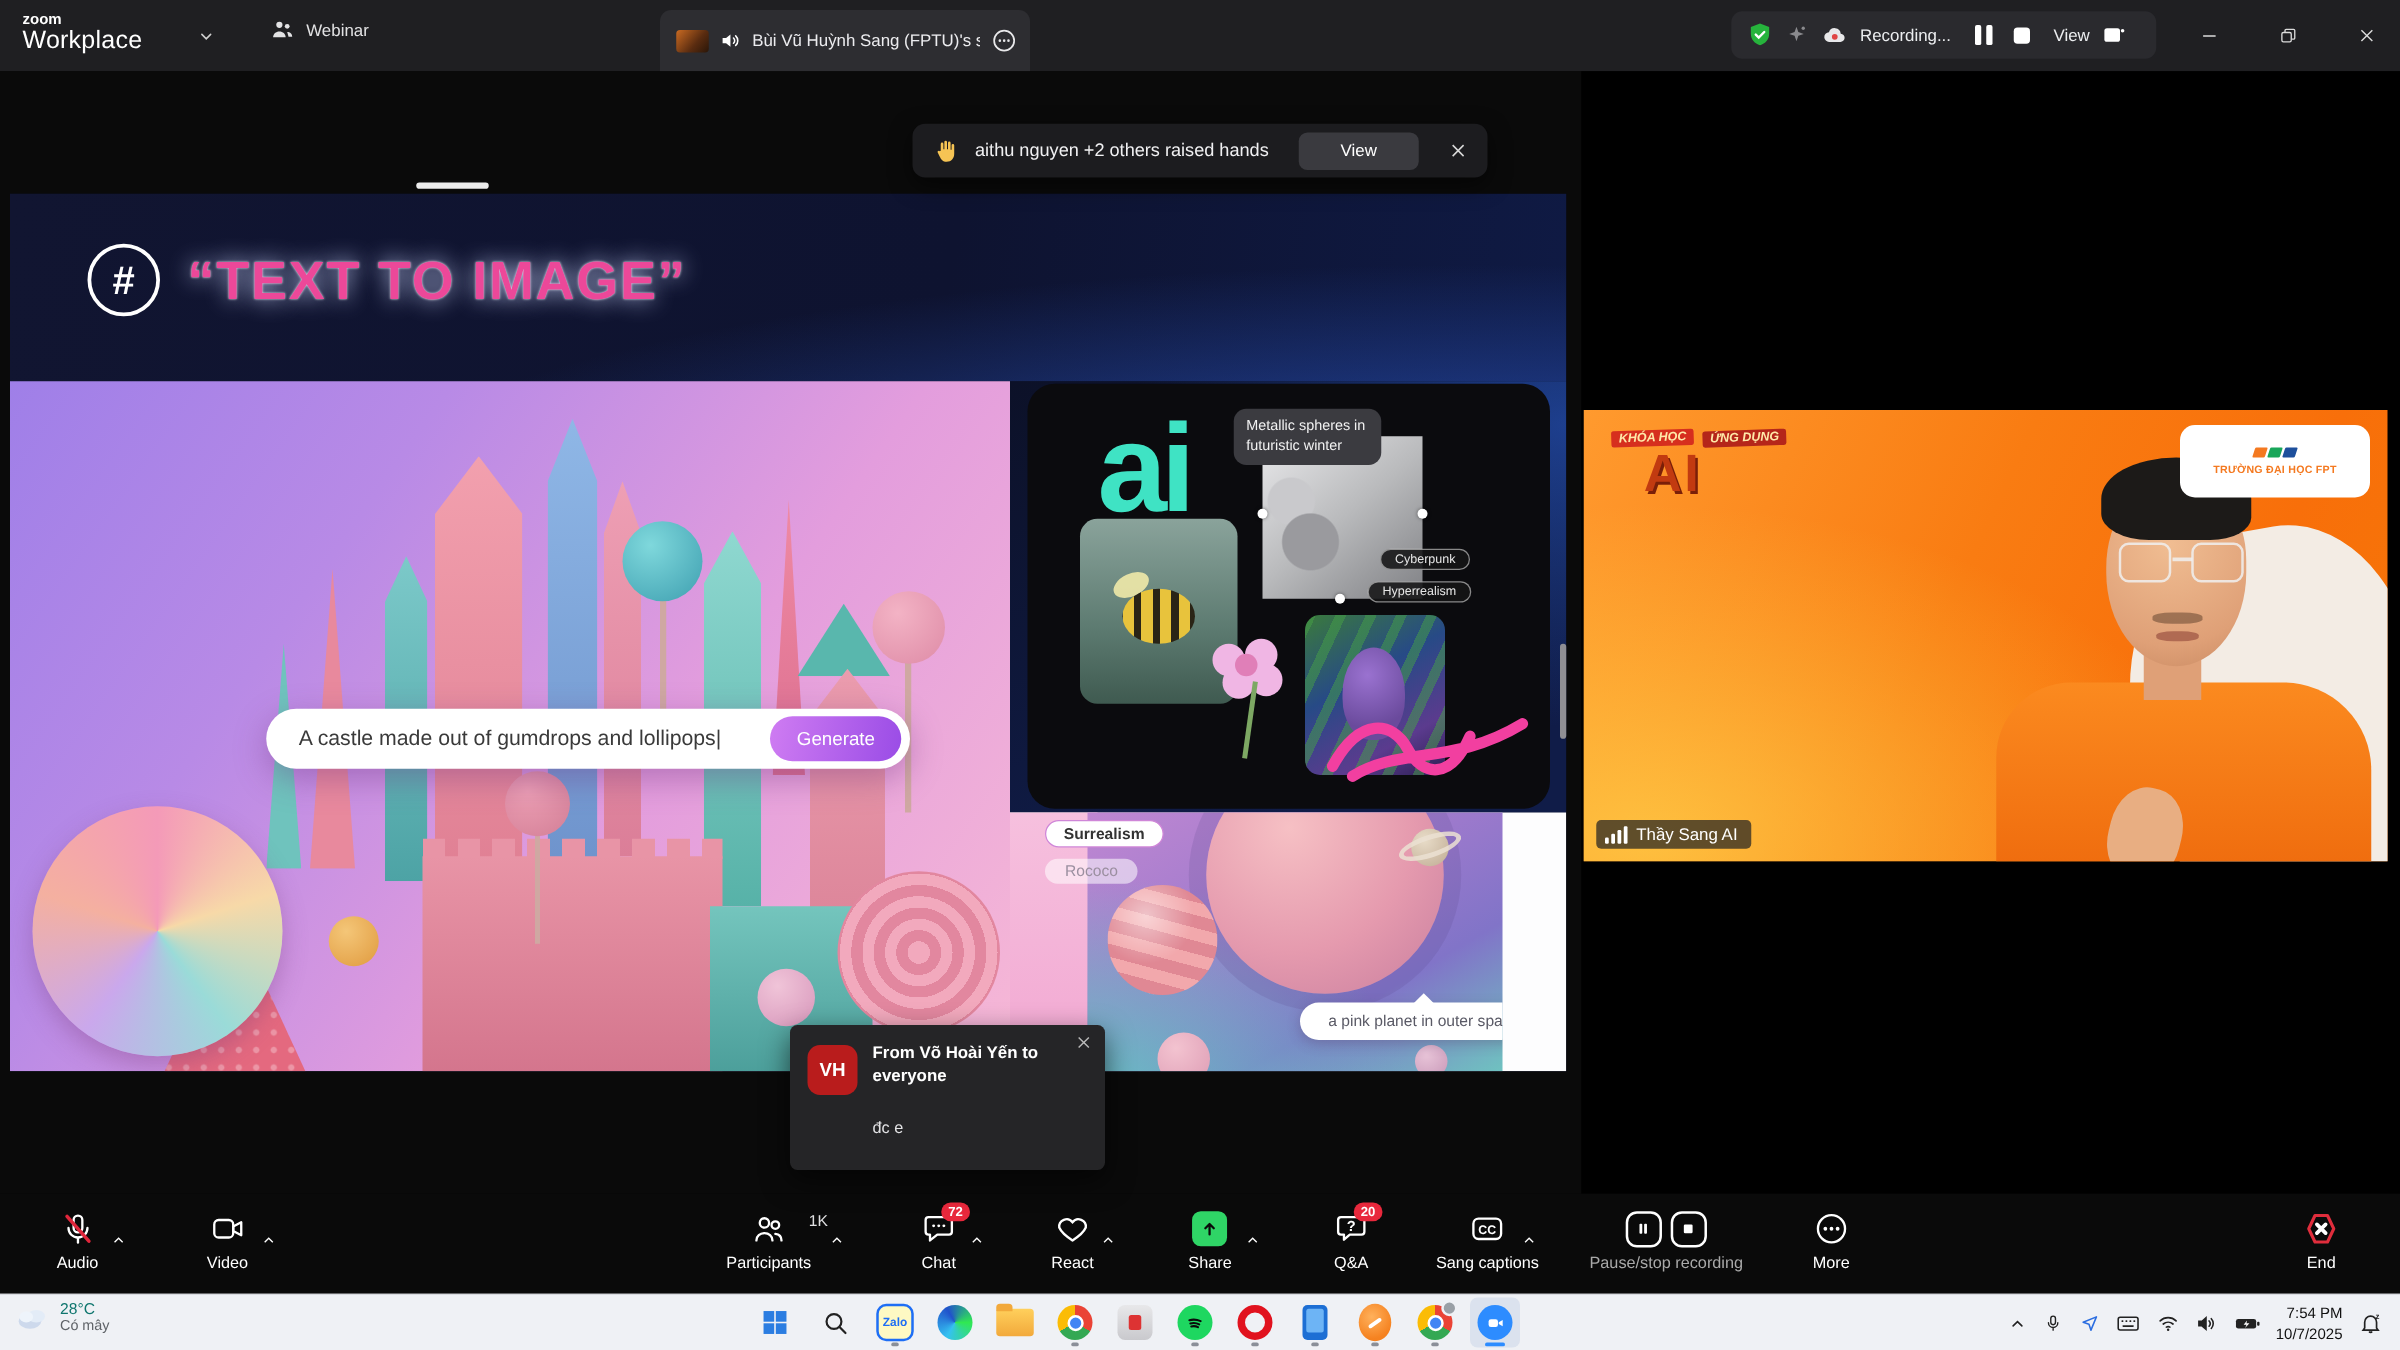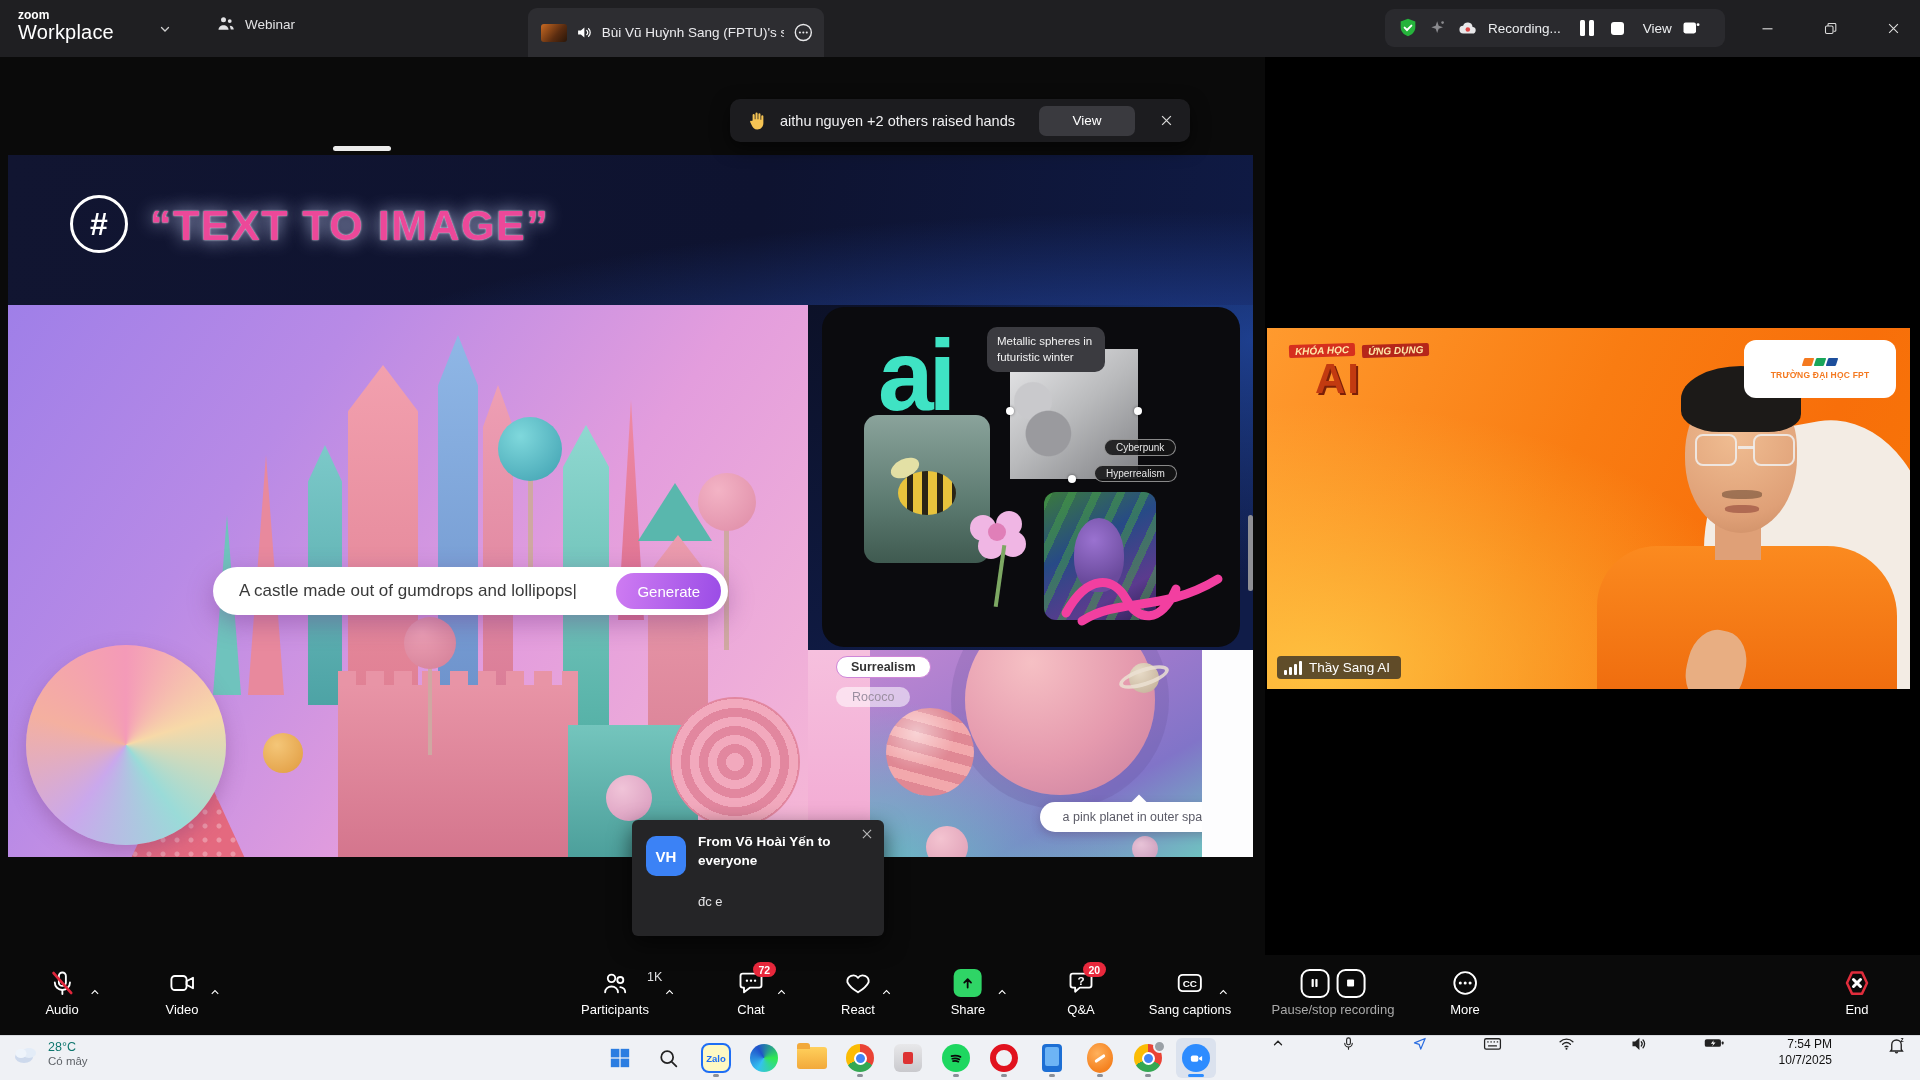--- a/index.html
+++ b/index.html
@@ -123,21 +123,21 @@
   .vbadge-text { font-size:8.5px; font-weight:700; color:#f47920; letter-spacing:.2px; }
   .name-tag { position:absolute; left:10px; bottom:10px; background:rgba(35,35,35,.72); border-radius:4px; padding:4px 11px 4px 7px;
               display:flex; align-items:center; gap:7px; z-index:5; }
   .name-tag span { color:#fff; font-size:13.5px; }
   .sigbars { display:flex; align-items:flex-end; gap:2px; }
   .sigbars i { width:3px; background:#fff; border-radius:1px; }
 
   
   .chat-popup { position:absolute; left:632px; top:820px; width:252px; height:116px; background:#252527; border-radius:6px;
                 box-shadow:0 8px 22px rgba(0,0,0,.6); z-index:40; }
-  .cp-avatar { position:absolute; left:14px; top:16px; width:40px; height:40px; border-radius:10px; background:#3b82f6;
+  .cp-avatar { position:absolute; left:14px; top:16px; width:40px; height:40px; border-radius:10px; background:#b91c1c;
                color:#fff; font-size:15px; font-weight:700; display:flex; align-items:center; justify-content:center; }
   .cp-title { position:absolute; left:66px; top:13px; width:158px; color:#fff; font-size:13.5px; font-weight:700; line-height:1.4; }
   .cp-msg { position:absolute; left:66px; top:74px; color:#e3e3e5; font-size:13px; }
   .cp-close { position:absolute; right:10px; top:7px; }
 
   
   .toolbar { position:absolute; left:0; top:955px; width:1920px; height:80px; background:#0a0a0a; }
   .titem { position:absolute; top:0; height:80px; transform:translateX(-50%); display:flex; flex-direction:column; align-items:center; }
   .ticon { height:34px; margin-top:11px; display:flex; align-items:center; justify-content:center; position:relative; }
   .tlabel { margin-top:2px; color:#fff; font-size:13px; white-space:nowrap; }
@@ -151,21 +151,21 @@
   
   .taskbar { position:absolute; left:0; top:1035px; width:1920px; height:45px; background:#eff1f5; border-top:1px solid #d9dbe0; }
   .weather { position:absolute; left:12px; top:3px; display:flex; align-items:center; gap:8px; }
   .weather .t1 { font-size:12.5px; color:#0f766e; line-height:1.3; }
   .weather .t2 { font-size:11.5px; color:#5f6368; line-height:1.2; }
   .tb-icons { position:absolute; left:600px; top:2px; display:flex; }
   .tile { width:40px; height:40px; margin-right:8px; border-radius:6px; display:flex; align-items:center; justify-content:center; position:relative; }
   .tile.active { background:#dbe2ee; }
   .run-dot { position:absolute; bottom:1px; left:50%; transform:translateX(-50%); width:6px; height:3px; border-radius:2px; background:#8a8f98; }
   .run-bar { position:absolute; bottom:1px; left:50%; transform:translateX(-50%); width:16px; height:3px; border-radius:2px; background:#2d8cff; }
-  .tray { position:absolute; right:0; top:0; height:45px; display:flex; align-items:flex-start;gap:42px; }
+  .tray { position:absolute; right:0; top:0; height:45px; display:flex; align-items:center; }
   .tray-item { margin:0 7px; display:flex; align-items:center; }
   .clock { text-align:right; font-size:12px; color:#111; line-height:1.35; margin:0 6px; }
 
   .ic { display:block; }
 </style>
 </head>
 <body>
 
 <div class="screen">
 

